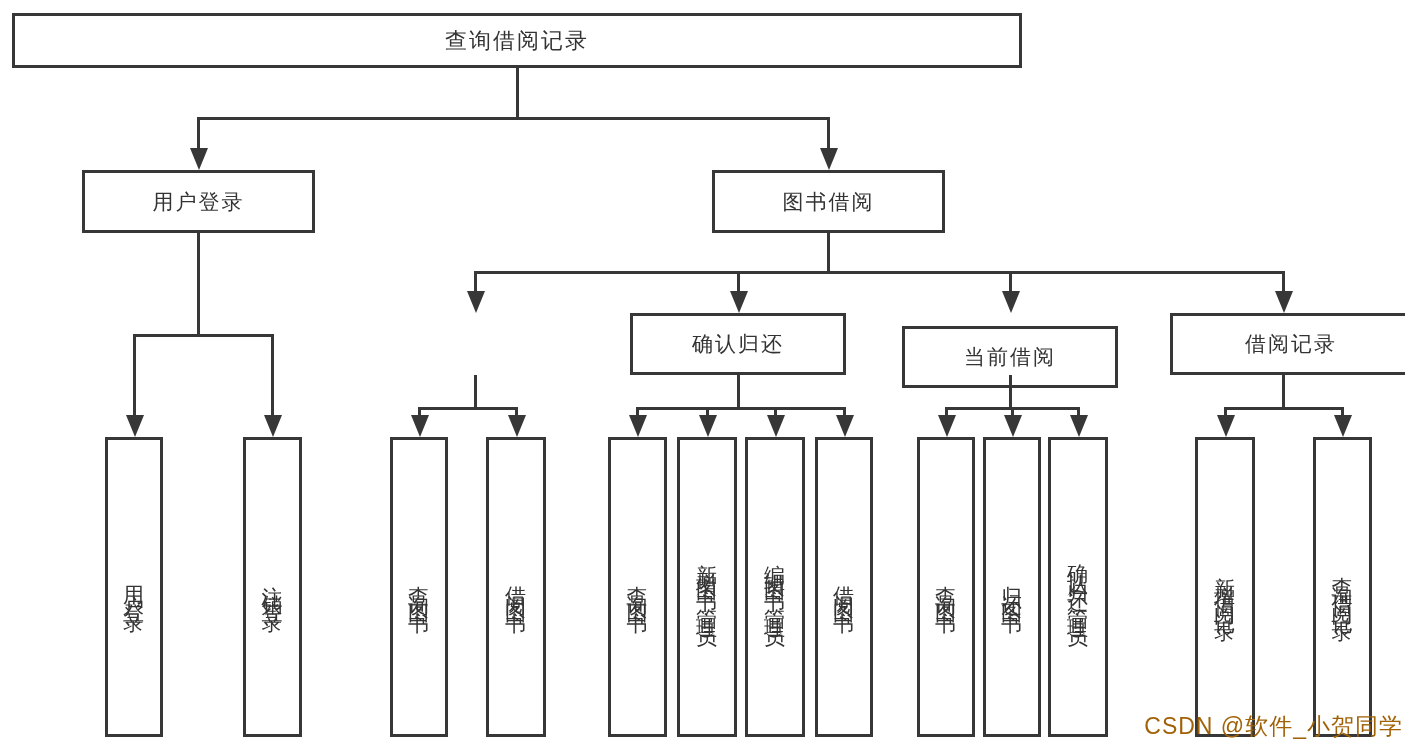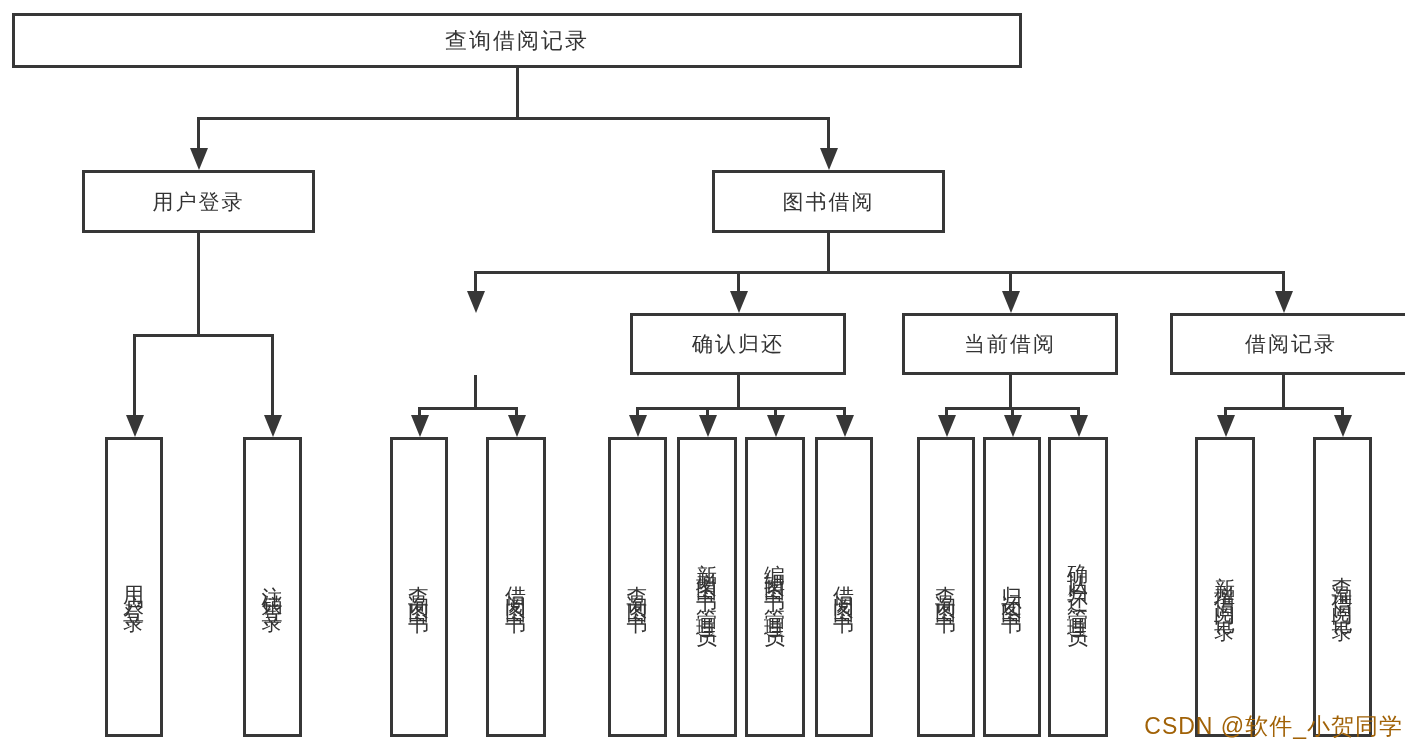--- a/index.html
+++ b/index.html
@@ -96,21 +96,21 @@
   <div class="vline" style="left:827px;top:233px;height:39px;"></div>
   <div class="hline" style="left:474px;top:271px;width:811px;"></div>
   <div class="arrow" style="left:474px;top:272px;height:19px;"></div>
   <div class="arrow" style="left:737px;top:272px;height:19px;"></div>
   <div class="arrow" style="left:1009px;top:272px;height:19px;"></div>
   <div class="arrow" style="left:1282px;top:272px;height:19px;"></div>
 
   <div class="node" style="left:630px;top:313px;width:216px;height:62px;">
     <span class="hlabel">确认归还</span>
   </div>
-  <div class="node" style="left:902px;top:313px;width:216px;height:62px;text-align:right;">
+  <div class="node" style="left:902px;top:326px;width:216px;height:62px;text-align:right;">
     <span class="hlabel">当前借阅</span>
   </div>
   <div class="node" style="left:1170px;top:313px;width:242px;height:62px;">
     <span class="hlabel">借阅记录</span>
   </div>
 
   <div class="vline" style="left:474px;top:375px;height:33px;"></div>
   <div class="hline" style="left:418px;top:407px;width:100px;"></div>
   <div class="arrow" style="left:418px;top:408px;height:7px;"></div>
   <div class="arrow" style="left:515px;top:408px;height:7px;"></div>

